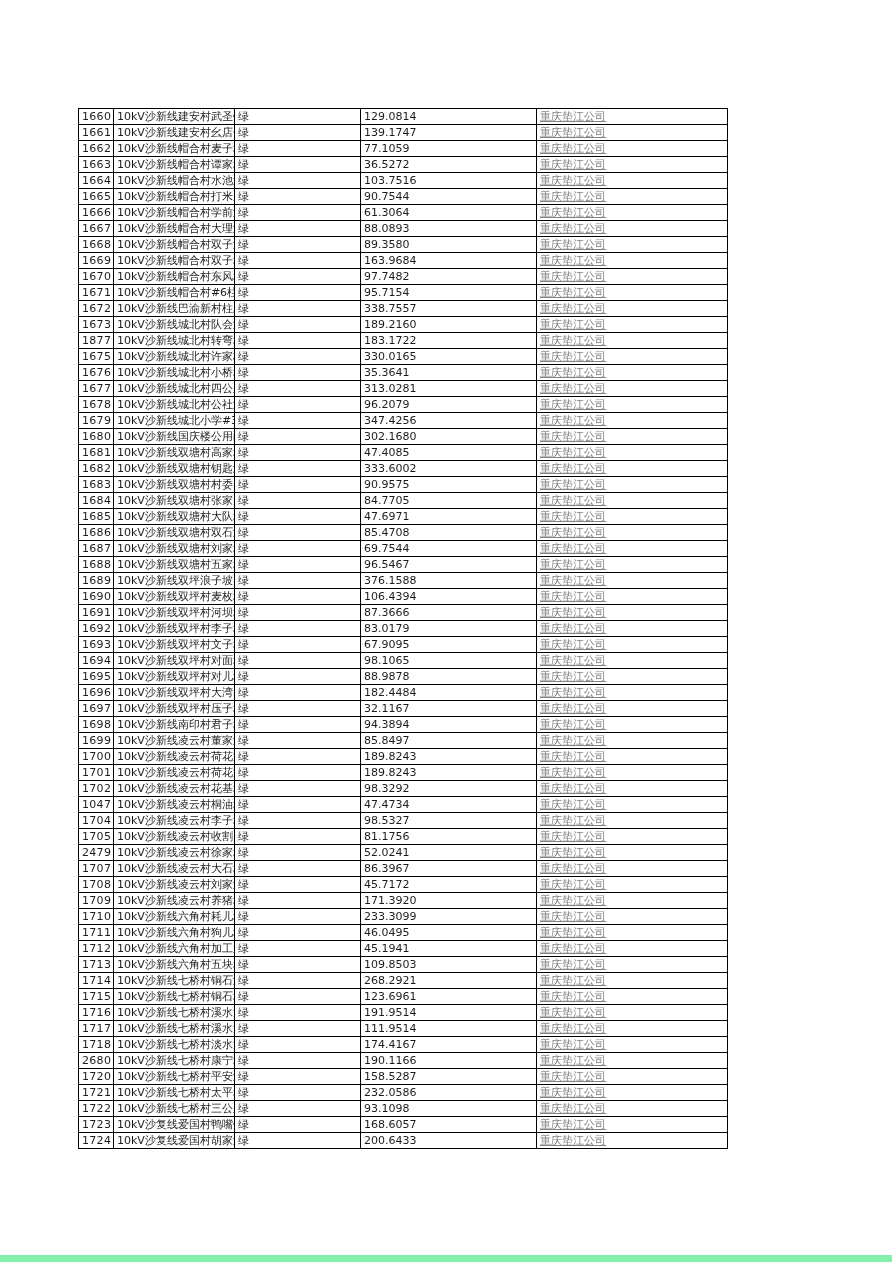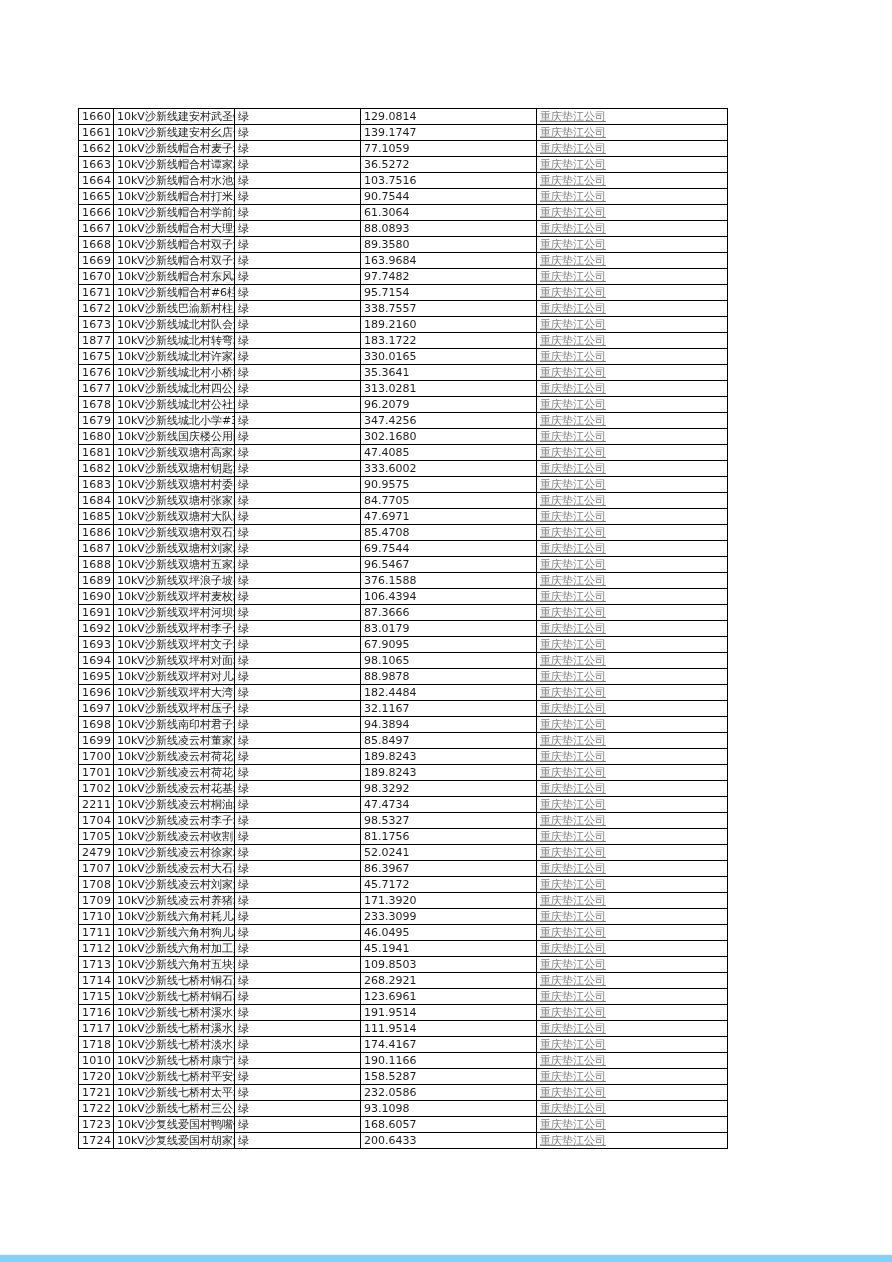--- a/index.html
+++ b/index.html
@@ -6,21 +6,21 @@
     margin: 0;
     padding: 0;
     background: #bdbdbd;
     font-family: "DejaVu Sans", "Liberation Sans", sans-serif;
   }
   .viewport {
     position: relative;
     width: 892px;
     height: 1262px;
     overflow: hidden;
-    background: #7dd3fc;
+    background: #86efac;
   }
   .page {
     position: absolute;
     left: 0;
     top: 0;
     width: 892px;
     height: 1255px;
     background: #ffffff;
   }
   table.data-table {
@@ -361,21 +361,21 @@
     <td class="c-company"><span class="link">重庆垫江公司</span></td>
   </tr>
           <tr>
     <td class="c-num">1702</td>
     <td class="c-name">10kV沙新线凌云村花基地</td>
     <td class="c-status">绿</td>
     <td class="c-value">98.3292</td>
     <td class="c-company"><span class="link">重庆垫江公司</span></td>
   </tr>
           <tr>
-    <td class="c-num">2211</td>
+    <td class="c-num">1047</td>
     <td class="c-name">10kV沙新线凌云村桐油坡</td>
     <td class="c-status">绿</td>
     <td class="c-value">47.4734</td>
     <td class="c-company"><span class="link">重庆垫江公司</span></td>
   </tr>
           <tr>
     <td class="c-num">1704</td>
     <td class="c-name">10kV沙新线凌云村李子坡</td>
     <td class="c-status">绿</td>
     <td class="c-value">98.5327</td>
@@ -473,21 +473,21 @@
     <td class="c-company"><span class="link">重庆垫江公司</span></td>
   </tr>
           <tr>
     <td class="c-num">1718</td>
     <td class="c-name">10kV沙新线七桥村淡水沟</td>
     <td class="c-status">绿</td>
     <td class="c-value">174.4167</td>
     <td class="c-company"><span class="link">重庆垫江公司</span></td>
   </tr>
           <tr>
-    <td class="c-num">1010</td>
+    <td class="c-num">2680</td>
     <td class="c-name">10kV沙新线七桥村康宁坡</td>
     <td class="c-status">绿</td>
     <td class="c-value">190.1166</td>
     <td class="c-company"><span class="link">重庆垫江公司</span></td>
   </tr>
           <tr>
     <td class="c-num">1720</td>
     <td class="c-name">10kV沙新线七桥村平安湾</td>
     <td class="c-status">绿</td>
     <td class="c-value">158.5287</td>

